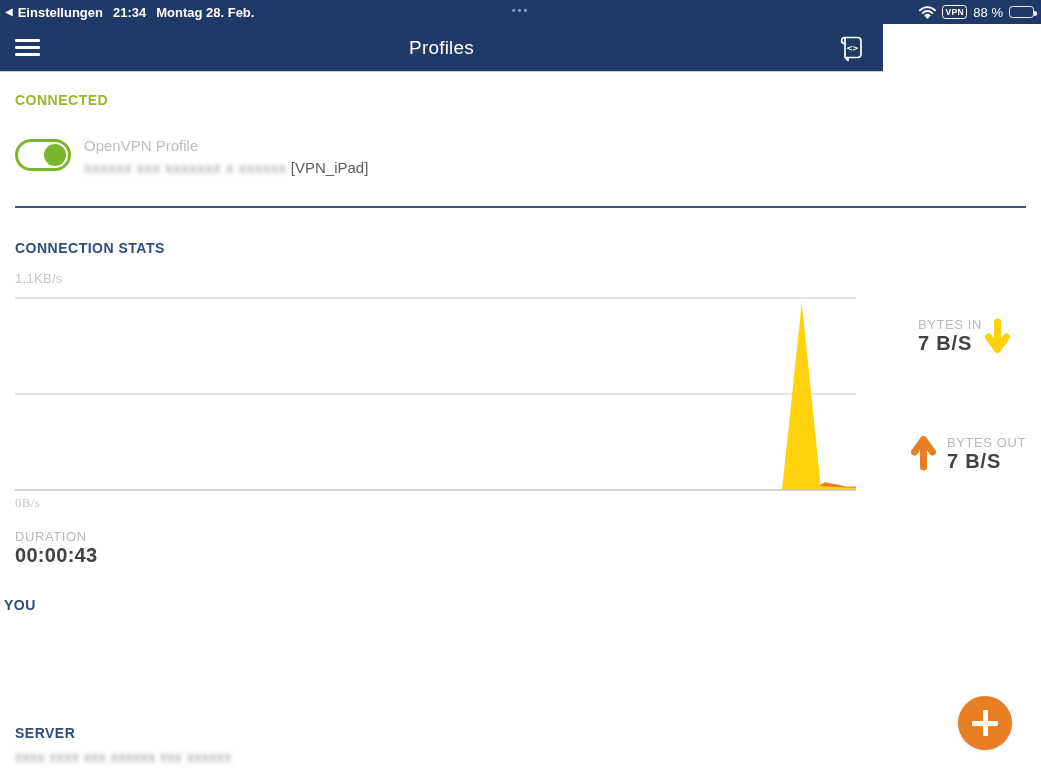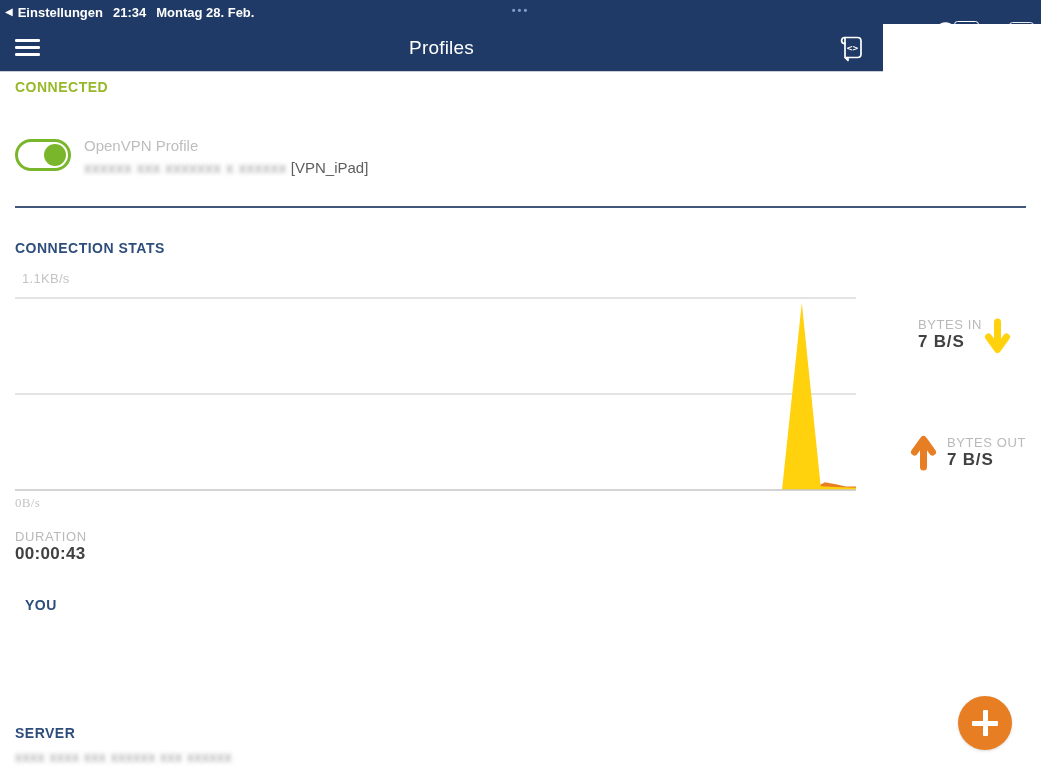--- a/index.html
+++ b/index.html
@@ -17,21 +17,21 @@
     background:#1F3A66; color:#fff; font-size:13px;
     display:flex; align-items:center;
   }
   .sb-left { position:absolute; left:5px; top:0; height:24px; display:flex; align-items:center; gap:10px; }
   .sb-back { display:flex; align-items:center; gap:5px; font-weight:600; cursor:default; }
   .sb-chevron { font-size:10px; line-height:1; }
   .sb-time { font-weight:700; }
   .sb-date { font-weight:700; }
   .sb-center { position:absolute; left:0; right:0; top:4px; text-align:center;
     color:#7E9CC9; font-size:11px; letter-spacing:2px; font-weight:700; }
-  .sb-right { position:absolute; right:7px; top:16px; height:24px; display:flex; align-items:center; gap:0; }
+  .sb-right { position:absolute; right:7px; top:0; height:24px; display:flex; align-items:center; gap:6px; }
   .vpn-badge {
     border:1.2px solid #fff; border-radius:3.5px; font-size:8.5px; font-weight:600;
     padding:0.5px 2.5px; line-height:1.2; letter-spacing:.3px;
   }
   .sb-batt-pct { font-size:13px; }
   .battery { position:relative; width:25px; height:12px; border:1px solid rgba(255,255,255,.9);
     border-radius:3.5px; padding:1.5px; }
   .battery-fill { height:100%; width:86%; background:#fff; border-radius:1.5px; }
   .battery-nub { position:absolute; right:-3.5px; top:3.5px; width:2.5px; height:5px;
     background:rgba(255,255,255,.9); border-radius:0 2px 2px 0; }
@@ -56,26 +56,26 @@
   .toggle { position:absolute; left:15px; top:139px; width:56px; height:32px;
     border:3px solid #7AB62C; border-radius:16px; cursor:pointer; background:#fff; }
   .toggle-knob { position:absolute; right:2.5px; top:2px; width:22px; height:22px;
     border-radius:50%; background:#7AB62C; }
   .profile-type { position:absolute; left:84px; top:137px; font-size:15px; color:#BDBDBD; }
   .profile-name { position:absolute; left:84px; top:159px; font-size:15px; color:#5E5E5E; white-space:nowrap; }
   .redacted { filter:blur(2.2px); color:#9a9a9a; letter-spacing:.5px; }
   .divider { position:absolute; left:15px; top:206px; width:1011px; height:2px; background:#41567A; }
 
   
-  .chart-ymax { position:absolute; left:15px; top:271px; font-size:13px; color:#C4C4C4; letter-spacing:.3px;margin-left:7px; }
+  .chart-ymax { position:absolute; left:15px; top:271px; font-size:13px; color:#C4C4C4; letter-spacing:.3px; }
   .chart-ymin { position:absolute; left:15px; top:495px; font-size:13px; color:#C4C4C4; letter-spacing:.3px;font-family:Liberation Serif, serif; }
   .chart-svg { position:absolute; left:15px; top:297px; }
 
   .mini-label { font-size:13px; color:#B9B9B9; letter-spacing:.6px; }
-  .mini-value { font-size:17px; font-weight:700; color:#414141; letter-spacing:.8px; }
+  .mini-value { font-size:20px; font-weight:700; color:#414141; letter-spacing:.8px; }
 
   .bytes-in-labels  { position:absolute; left:918px; top:317px; }
   .bytes-in-arrow   { position:absolute; left:984px; top:318px; }
   .bytes-out-arrow  { position:absolute; left:910px; top:434px; }
   .bytes-out-labels { position:absolute; left:947px; top:435px; }
 
   .stat-pair { position:absolute; }
   .duration-pair { left:15px; top:529px; }
   .packet-pair   { left:520px; top:529px; }
   .stat-pair .mini-value { letter-spacing:.3px; }
@@ -129,21 +129,21 @@
     </div>
     <div class="nav-title">Profiles</div>
     <svg class="log-icon" viewBox="0 0 28 30">
       <path d="M8 4.5 H20.5 Q24 4.5 24 8 V21 Q24 24.5 20.5 24.5 H8.5" stroke="#fff" stroke-width="1.7" fill="none" stroke-linecap="round"></path>
       <path d="M8 4.5 Q4.6 4.5 4.6 7.6 Q4.6 10.7 8 10.7 V4.5 Z" stroke="#fff" stroke-width="1.7" fill="none" stroke-linejoin="round"></path>
       <path d="M8 10.7 V24.5 L11 27.5 L11 24.5" stroke="#fff" stroke-width="1.7" fill="none" stroke-linejoin="round" stroke-linecap="round"></path>
       <text x="15.5" y="18.2" font-size="9.5" font-weight="bold" fill="#fff" text-anchor="middle" font-family="DejaVu Sans Mono, monospace">&lt;&gt;</text>
     </svg>
   </div>
 
-  <div class="sec-label sec-green" style="left:15px; top:79px;text-align:right;">CONNECTED</div>
+  <div class="sec-label sec-green" style="left:15px; top:92px;text-align:right;">CONNECTED</div>
 
   <div class="toggle">
     <div class="toggle-knob"></div>
   </div>
   <div class="profile-type">OpenVPN Profile</div>
   <div class="profile-name">
     <span class="redacted">xxxxxx xxx xxxxxxx x xxxxxx</span><span> [VPN_iPad]</span>
   </div>
 
   <div class="divider"></div>
@@ -176,21 +176,21 @@
   <div class="bytes-out-labels">
     <div class="mini-label">BYTES OUT</div>
     <div class="mini-value">7 B/S</div>
   </div>
 
   <div class="stat-pair duration-pair">
     <div class="mini-label">DURATION</div>
     <div class="mini-value">00:00:43</div>
   </div>
 
-  <div class="sec-label sec-navy" style="left:25px; top:597px;">YOU</div>
+  <div class="sec-label sec-navy" style="left:4px; top:597px;">YOU</div>
 
   <div class="sec-label sec-navy" style="left:15px; top:725px;">SERVER</div>
   <div class="server-value">
     <span class="redacted">xxxx xxxx xxx xxxxxx xxx xxxxxx</span>
   </div>
 
   <div class="fab" aria-label="+">
     <div class="fab-plus"></div>
   </div>
 

